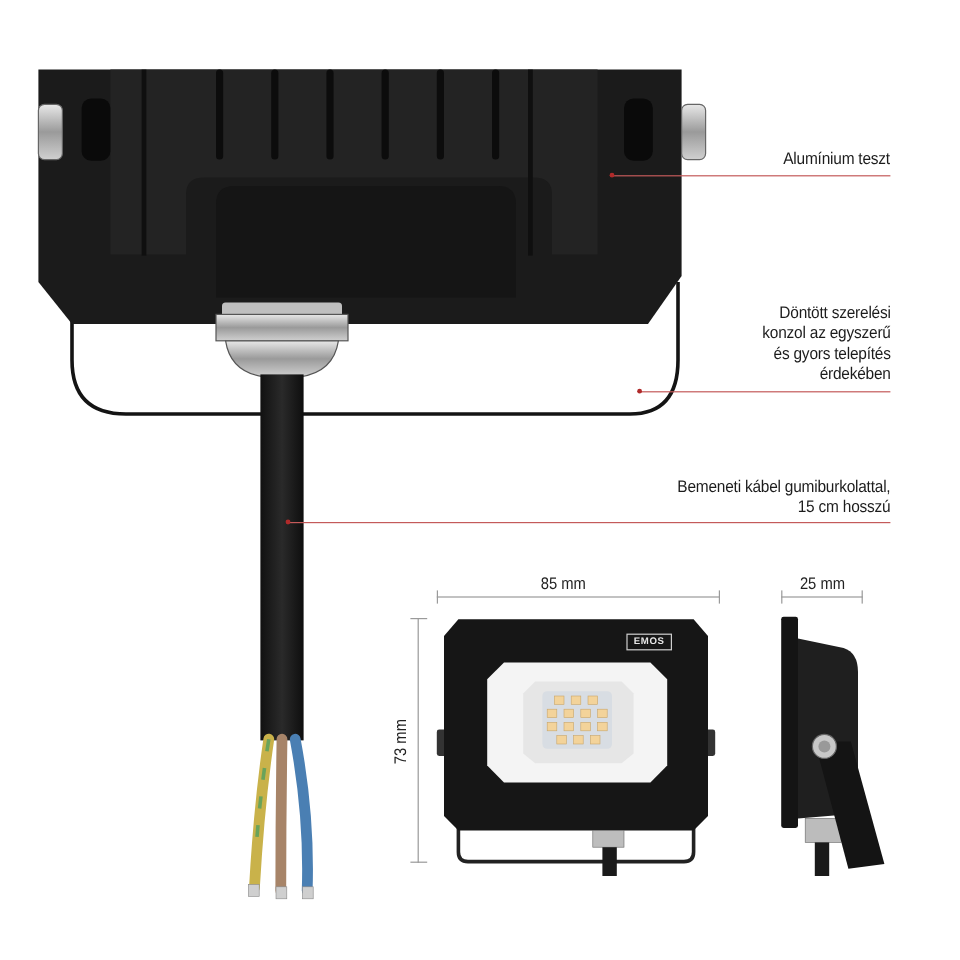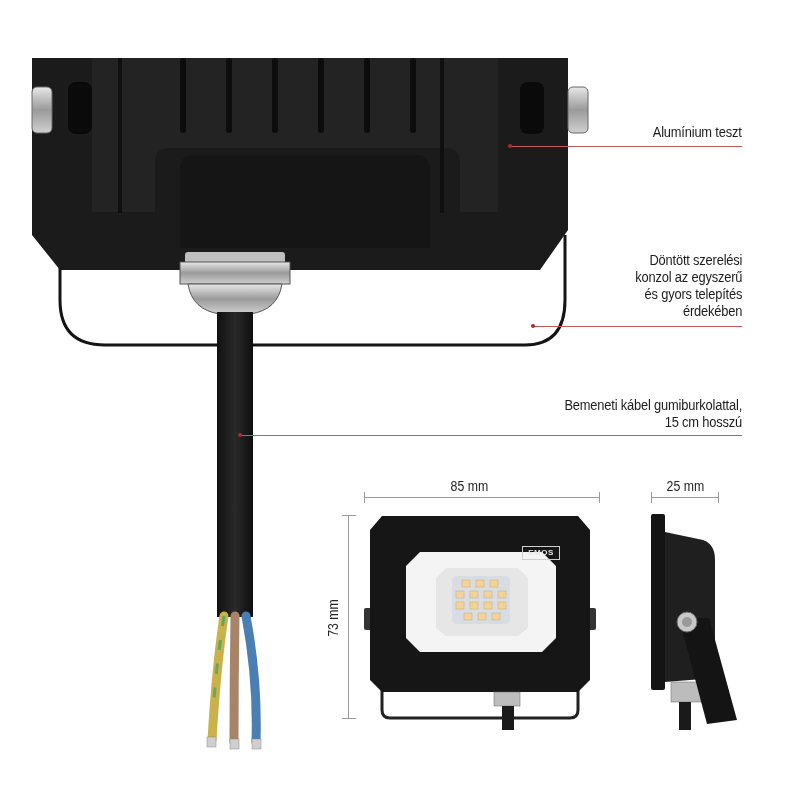--- a/index.html
+++ b/index.html
@@ -144,21 +144,21 @@
         <rect x="124" y="92" width="8" height="7"></rect>
         <rect x="138" y="92" width="8" height="7"></rect>
       <rect x="104" y="103" width="8" height="7"></rect>
         <rect x="118" y="103" width="8" height="7"></rect>
         <rect x="132" y="103" width="8" height="7"></rect>
     </g>
 
     <rect x="134" y="182" width="26" height="14" fill="#bdbdbd" stroke="#666" stroke-width="0.5"></rect>
     <rect x="142" y="196" width="12" height="24" fill="#1a1a1a"></rect>
   </svg>
-  <div class="abs" style="left:162px;top:36px;width:36px;height:12px;border:1px solid #cfcfcf;color:#e6e6e6;font-size:8px;line-height:12px;font-weight:bold;text-align:center;letter-spacing:0.5px;font-family:'Liberation Sans',sans-serif;">EMOS</div>
+  <div class="abs" style="left:162px;top:18px;width:36px;height:12px;border:1px solid #cfcfcf;color:#e6e6e6;font-size:8px;line-height:12px;font-weight:bold;text-align:center;letter-spacing:0.5px;font-family:'Liberation Sans',sans-serif;">EMOS</div>
 </div>
 
 <div>
   <div class="dim-label" style="left:664px;top:478px;">25 mm</div>
   <div class="dim-line" style="left:651px;top:497px;width:68px;height:1px;"></div>
   <div class="dim-line" style="left:651px;top:492px;width:1px;height:11px;"></div>
   <div class="dim-line" style="left:718px;top:492px;width:1px;height:11px;"></div>
 </div>
 
 <div class="abs" style="left:645px;top:510px;width:110px;height:220px;">

